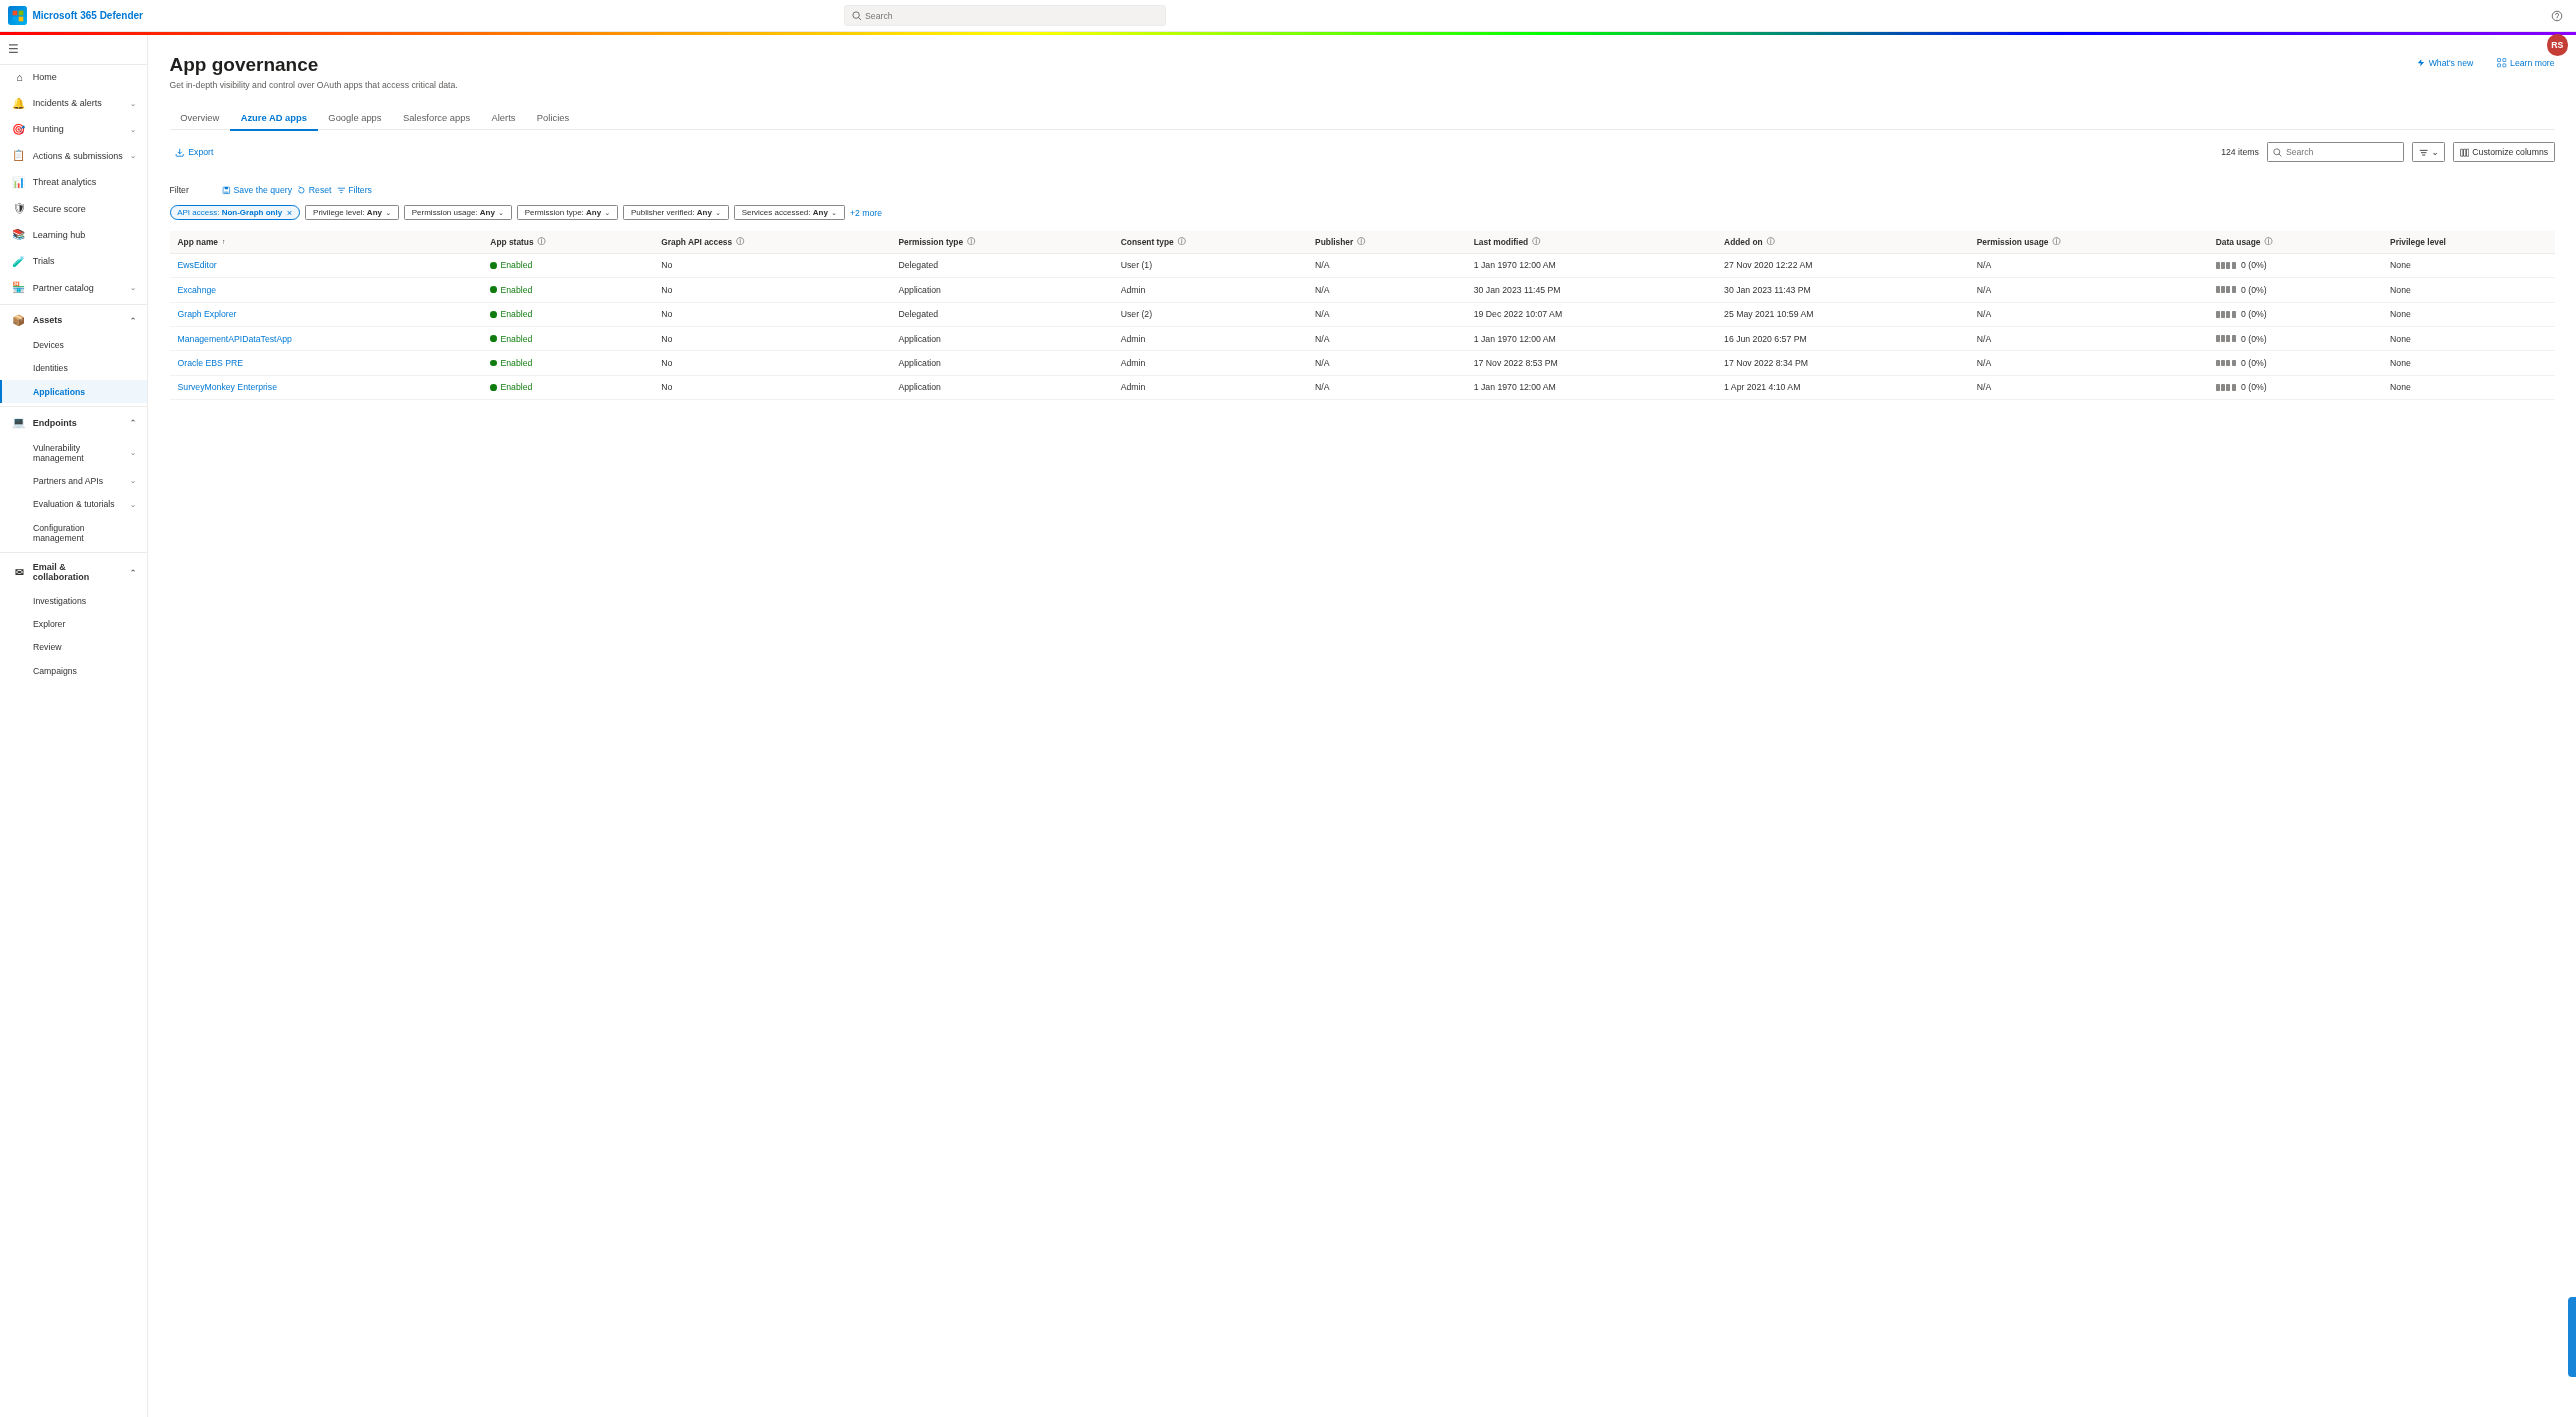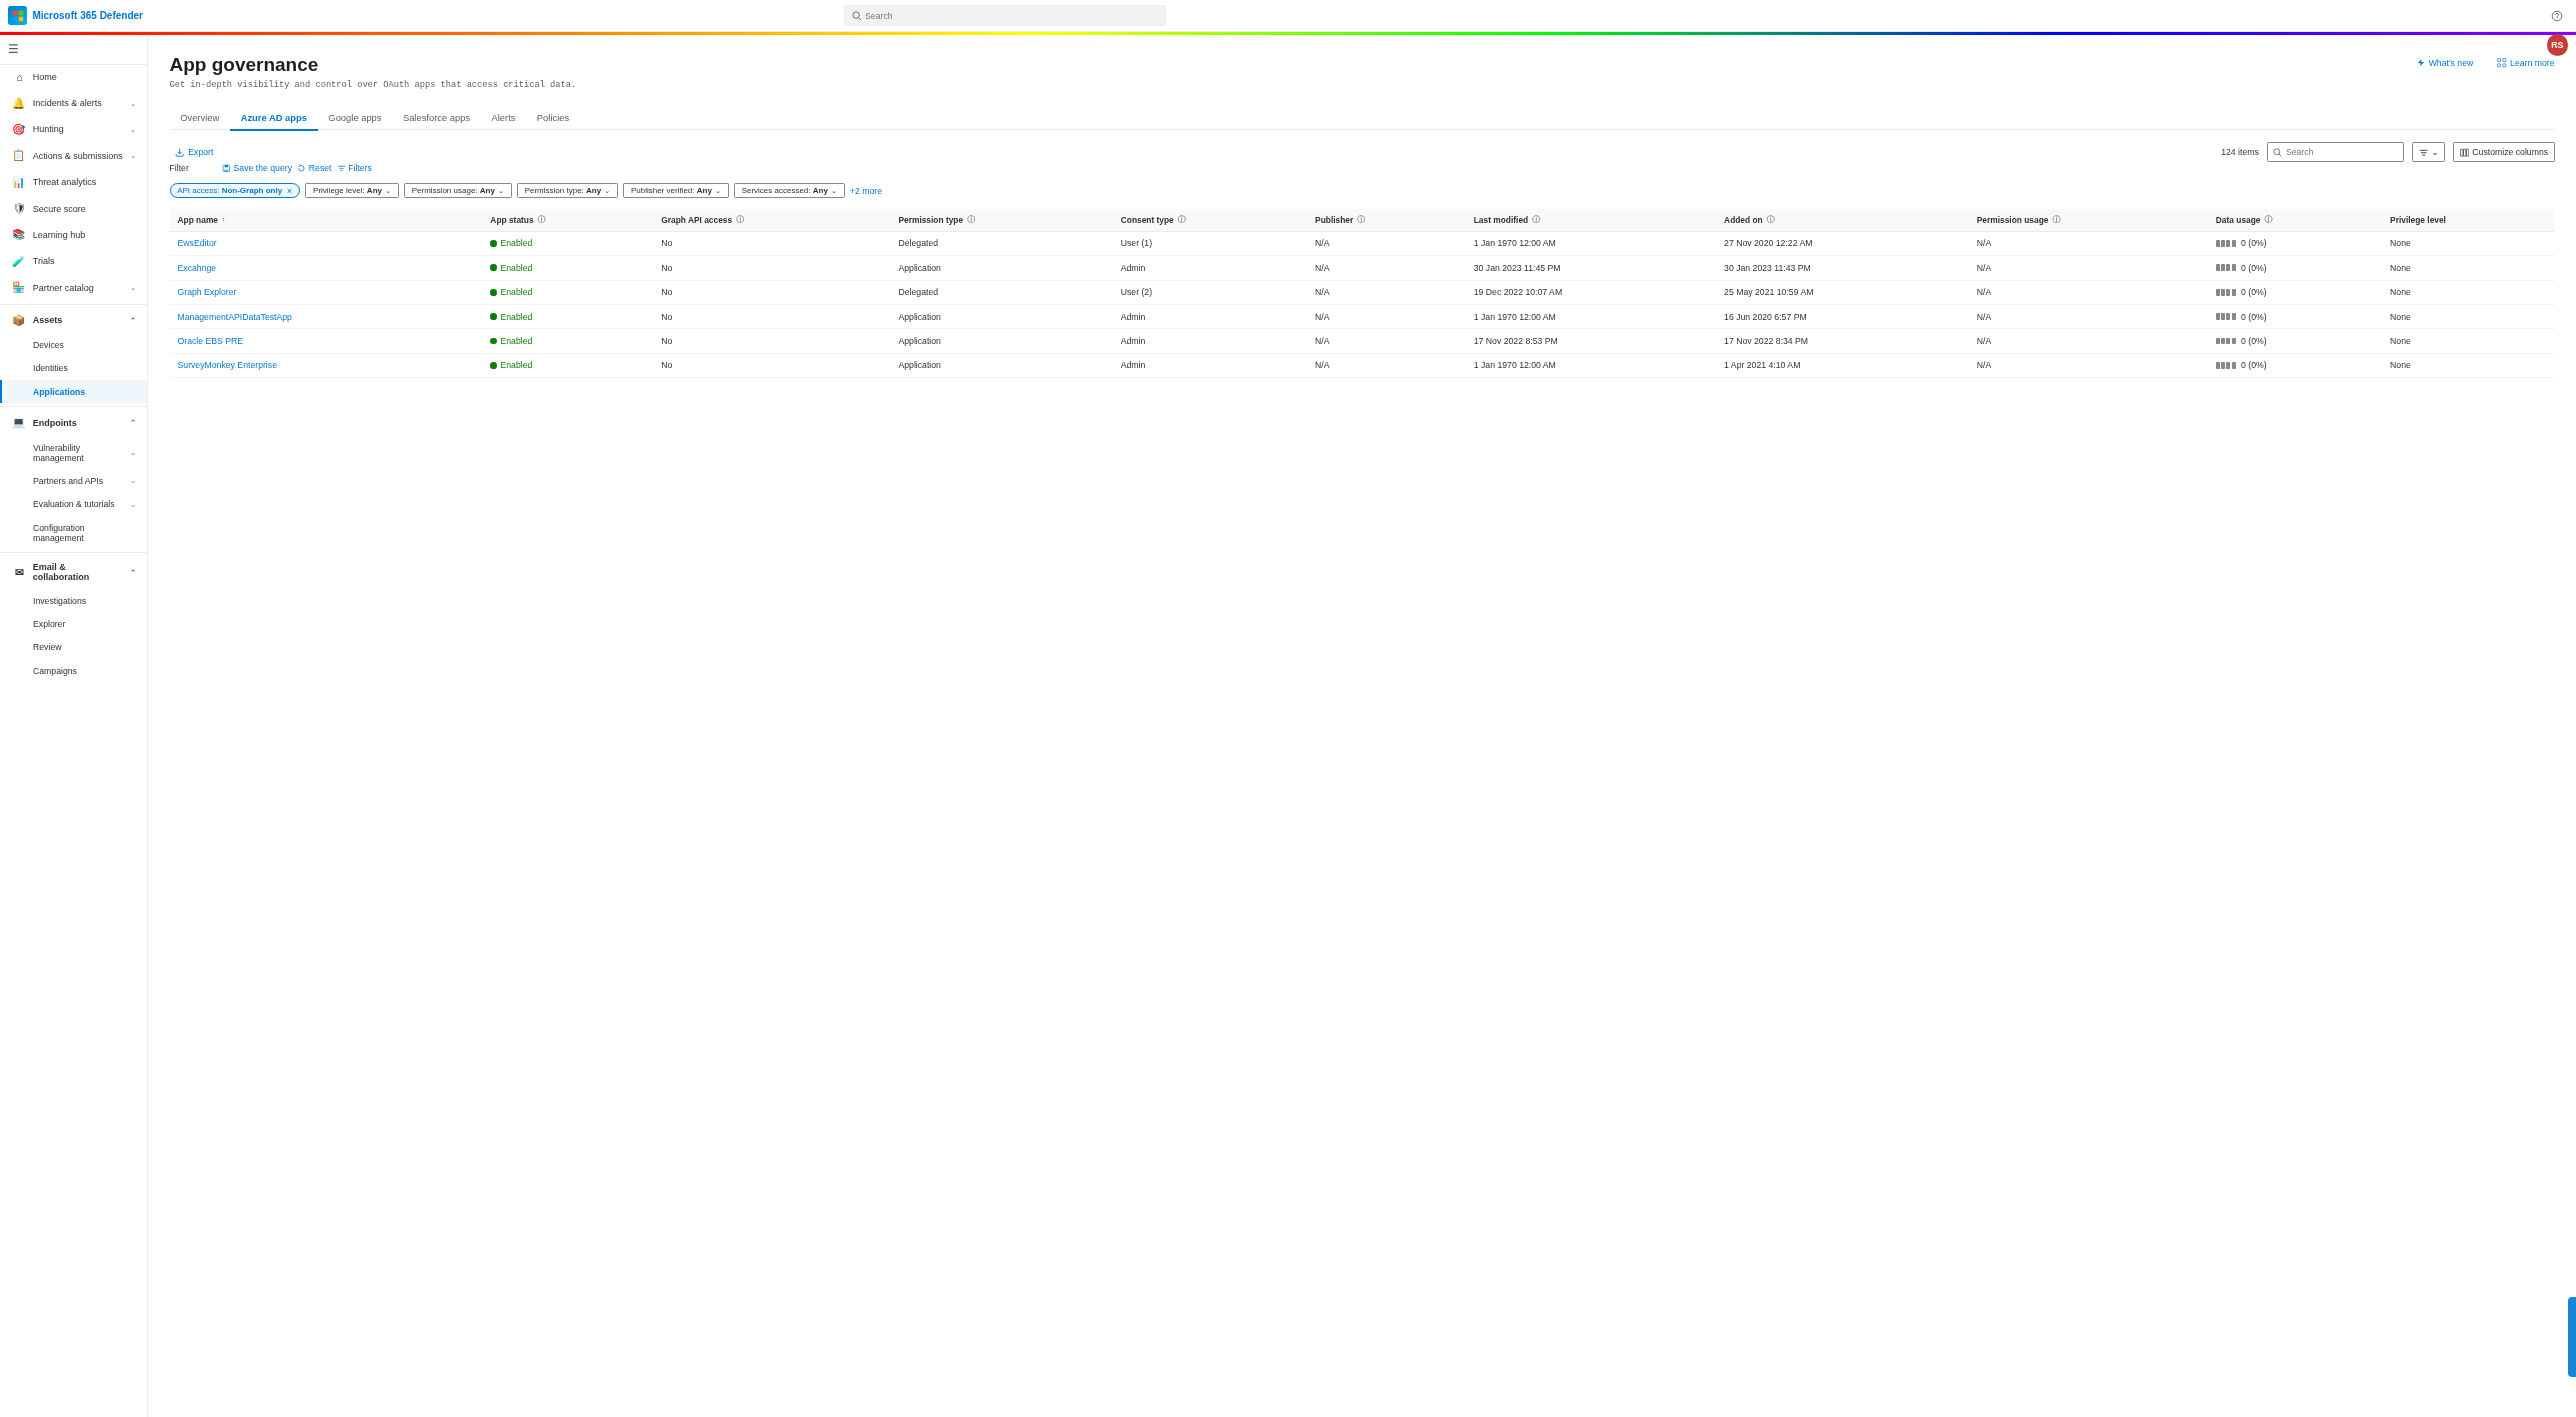--- a/index.html
+++ b/index.html
@@ -194,21 +194,20 @@
       gap: 3.4px;
       color: #0078d4;
       font-size: 8.7px;
       cursor: pointer;
       text-decoration: none;
     }
     .page-subtitle {
       color: #605e5c;
       font-size: 8.7px;
       margin-bottom: 17px;
-      font-family: Liberation Mono, monospace;
     }
 
     
     .tabs {
       display: flex;
       border-bottom: 1.3px solid #edebe9;
       margin-bottom: 12px;
       gap: 0;
       margin-top: 17px;
     }
@@ -225,21 +224,21 @@
       color: #0078d4;
       border-bottom-color: #0078d4;
       font-weight: 600;
     }
 
     
     .toolbar-row {
       display: flex;
       align-items: center;
       justify-content: space-between;
-      margin-bottom: 1px;
+      margin-bottom: 23px;
       gap: 40px;
     }
     .toolbar-left {
       display: flex;
       align-items: center;
       gap: 8px;
     }
     .toolbar-right {
       display: flex;
       align-items: center;

